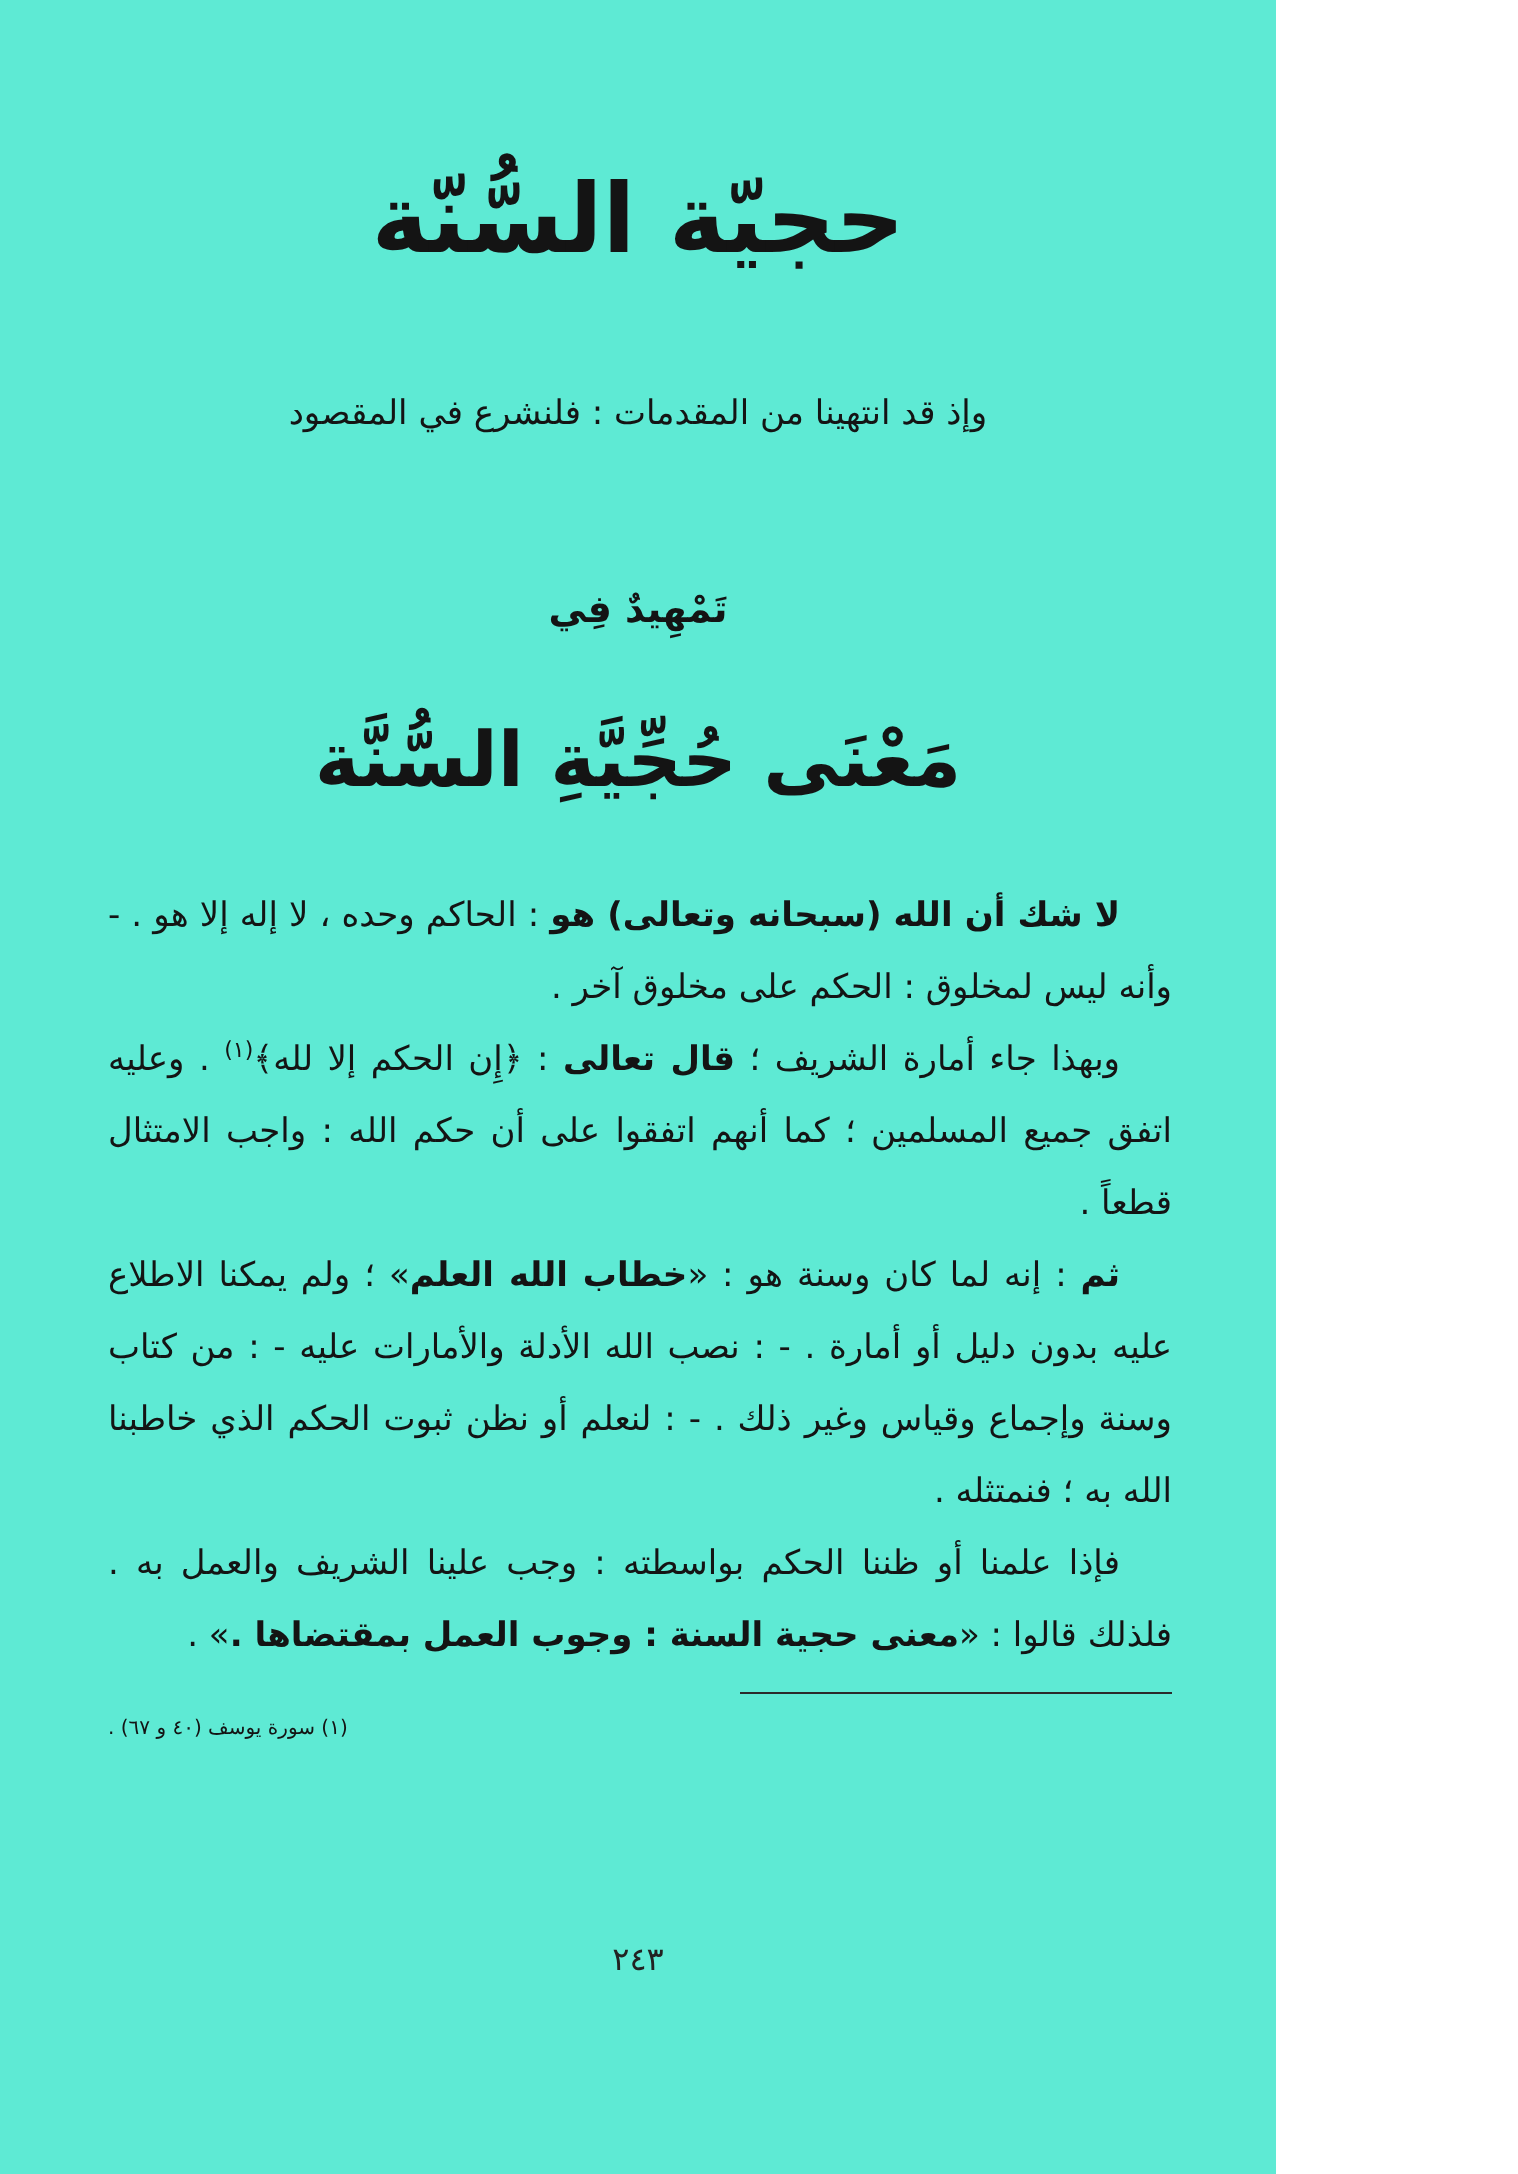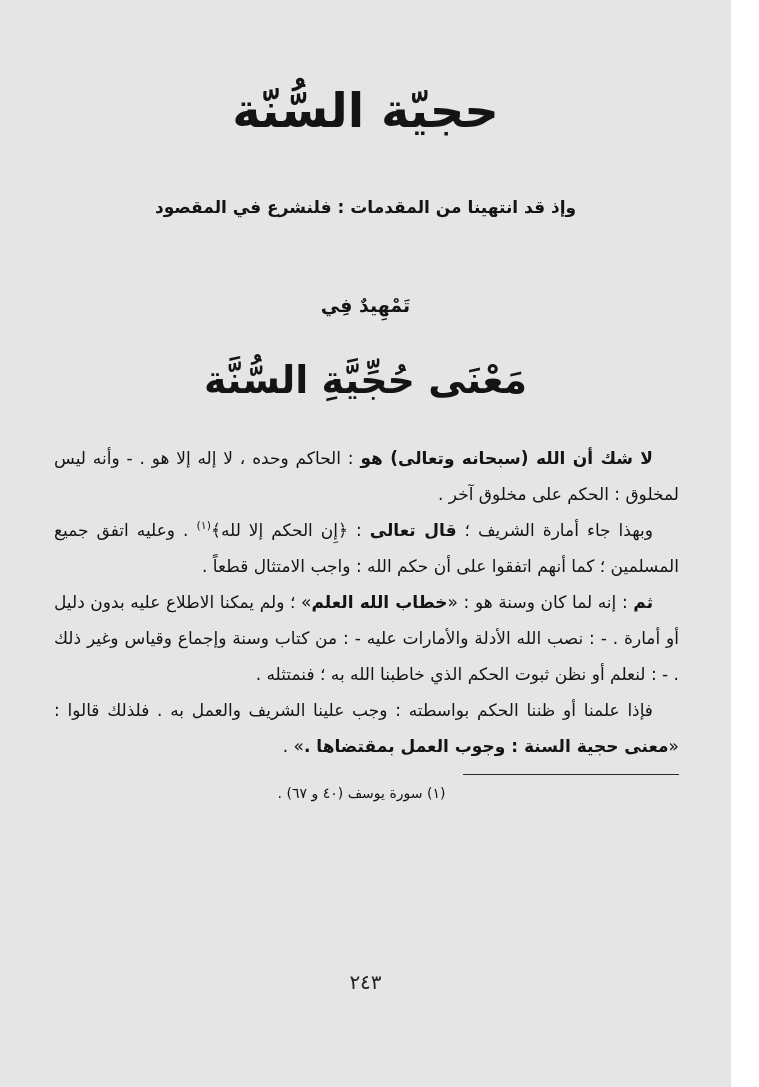--- a/index.html
+++ b/index.html
@@ -1,39 +1,39 @@
 <!DOCTYPE html>
 <html lang="ar"><head>
 <meta charset="utf-8">
 <style>
   html, body { margin: 0; padding: 0; background: #ffffff; }
   .page {
-    width: 731px;
+    width: 638px;
     height: 1087px;
     position: relative;
-    background: #e5e5e5;
+    background: #5eead4;
     color: #141414;
     font-family: "DejaVu Sans", sans-serif;
     overflow: hidden;
     box-sizing: border-box;
   }
   .calligraphy { direction: rtl; text-align: center; font-weight: bold; }
   .title {
     padding-top: 60px;
     font-size: 48px;
     line-height: 100px;
     letter-spacing: -1px;
   }
   .intro {
     direction: rtl;
     text-align: center;
     margin-top: 32px;
     font-size: 17px;
     line-height: 30px;
-    font-weight: bold;
+    font-weight: normal;
   }
   .h-small {
     margin-top: 58px;
     font-size: 19px;
     line-height: 50px;
   }
   .h-large {
     margin-top: 14px;
     font-size: 38px;
     line-height: 72px;
@@ -50,32 +50,32 @@
   .b { font-weight: bold; }
   sup.fn-ref { font-size: 11px; line-height: 0; }
   .footnote-rule {
     width: 216px;
     margin: 10px 52px 0 auto;
     border-top: 1.5px solid #2b2b2b;
     height: 0;
   }
   .footnote {
     direction: rtl;
-    text-align: center;
+    text-align: left;
     margin: 6px 62px 0 54px;
-    font-size: 14px;
+    font-size: 10px;
     line-height: 24px;
   }
   .page-number {
     position: absolute;
     top: 970px;
     left: 0;
     right: 0;
     text-align: center;
-    font-size: 20px;
+    font-size: 16px;
     letter-spacing: 4px;
     color: #222;
   }
 </style>
 </head>
 <body>
 
 <div class="page">
 
   <div class="calligraphy title">حجيّة السُّنّة</div>

